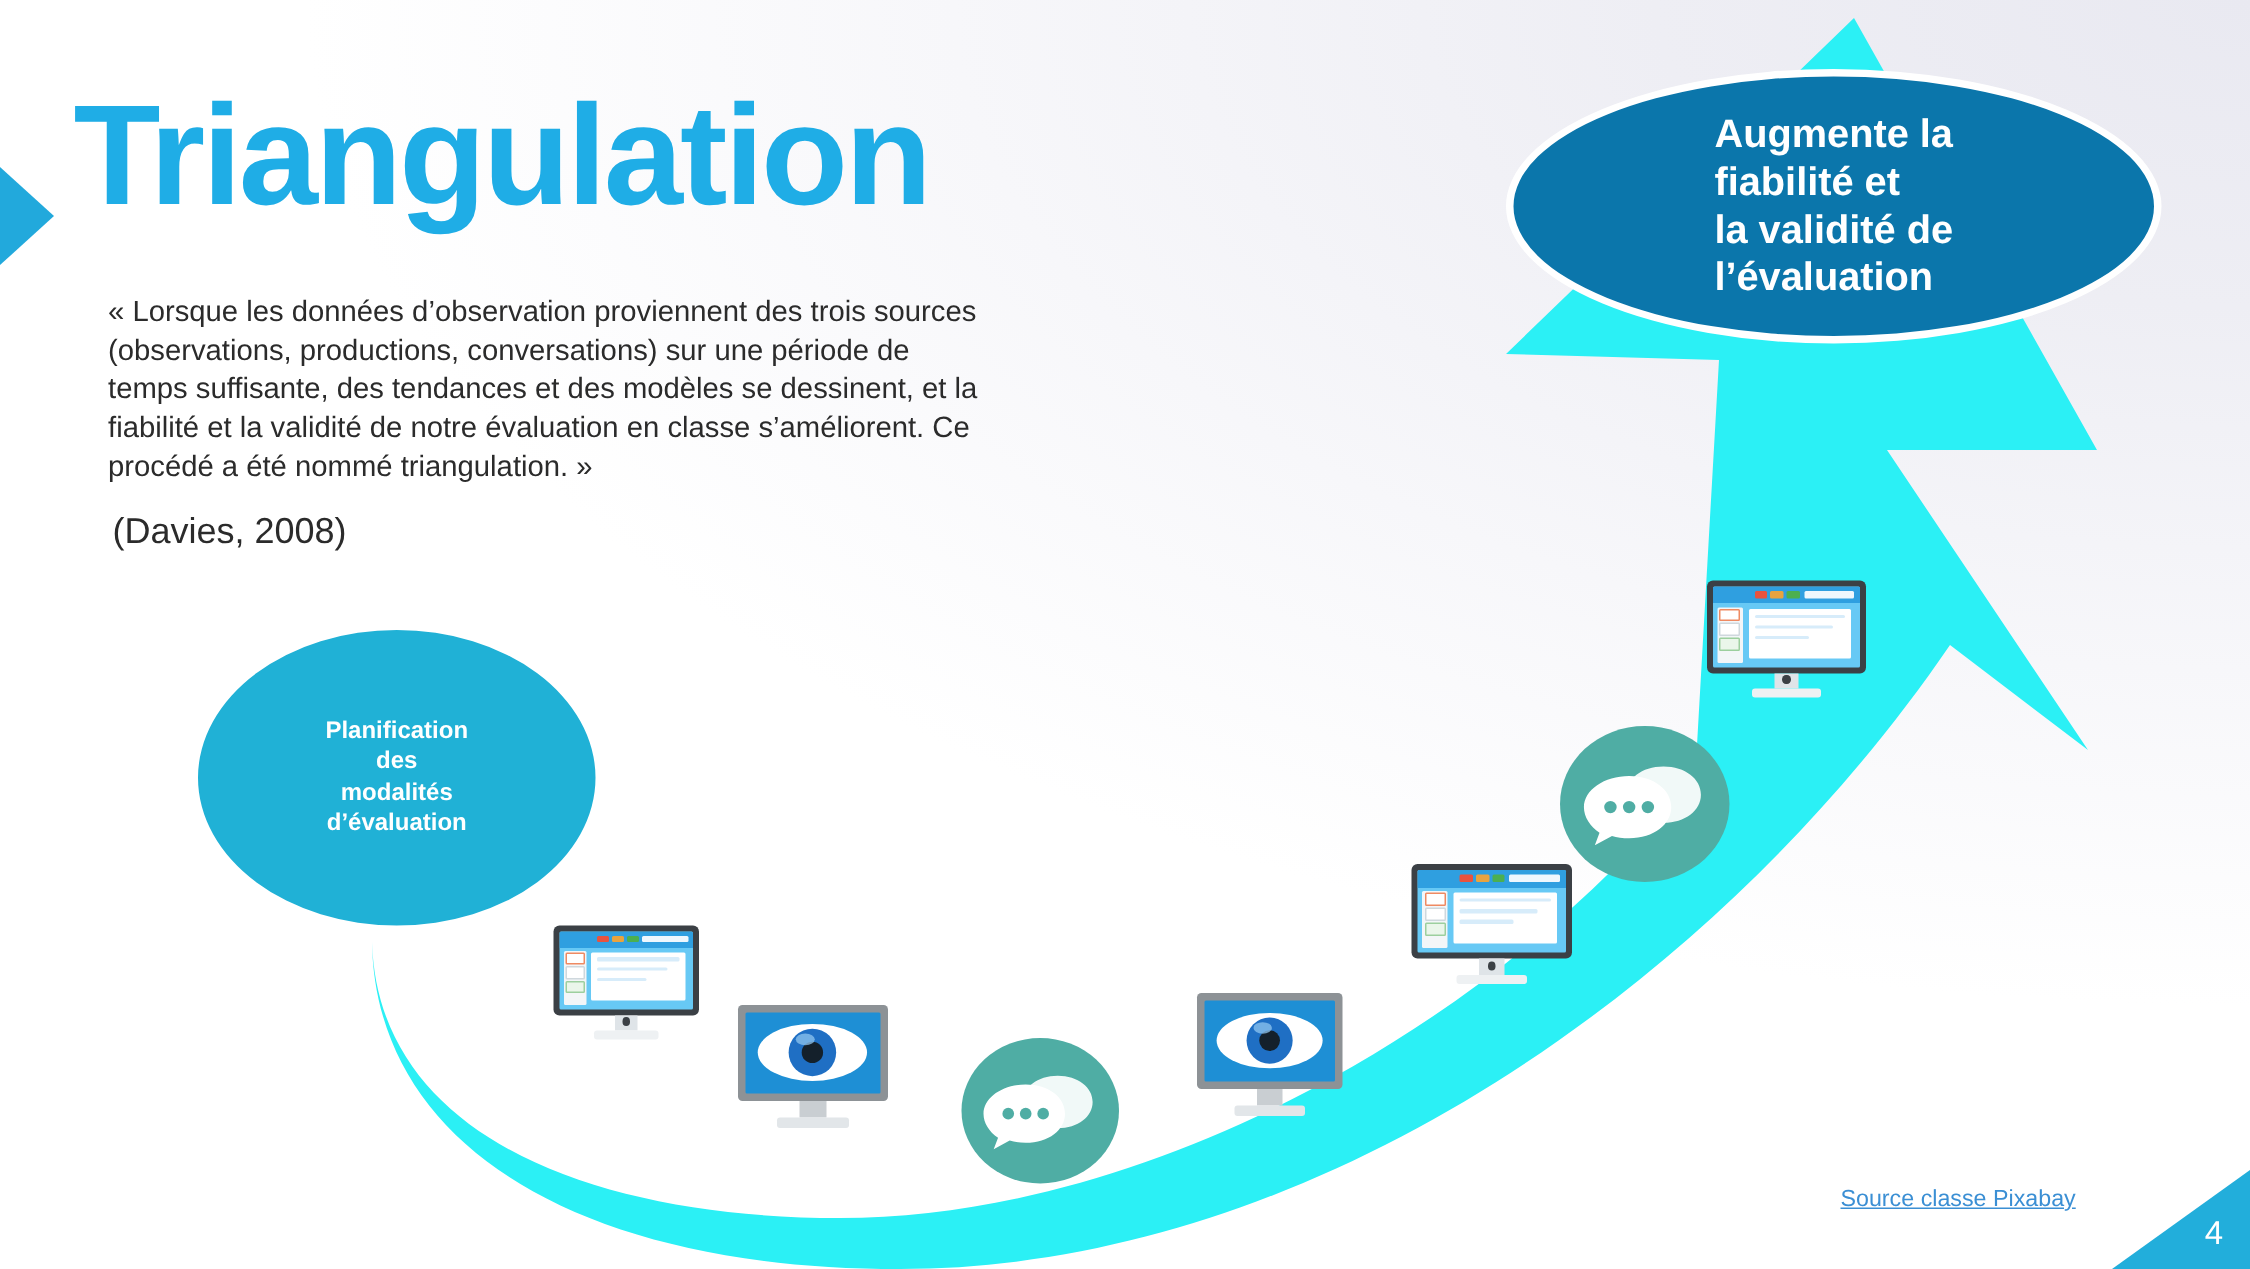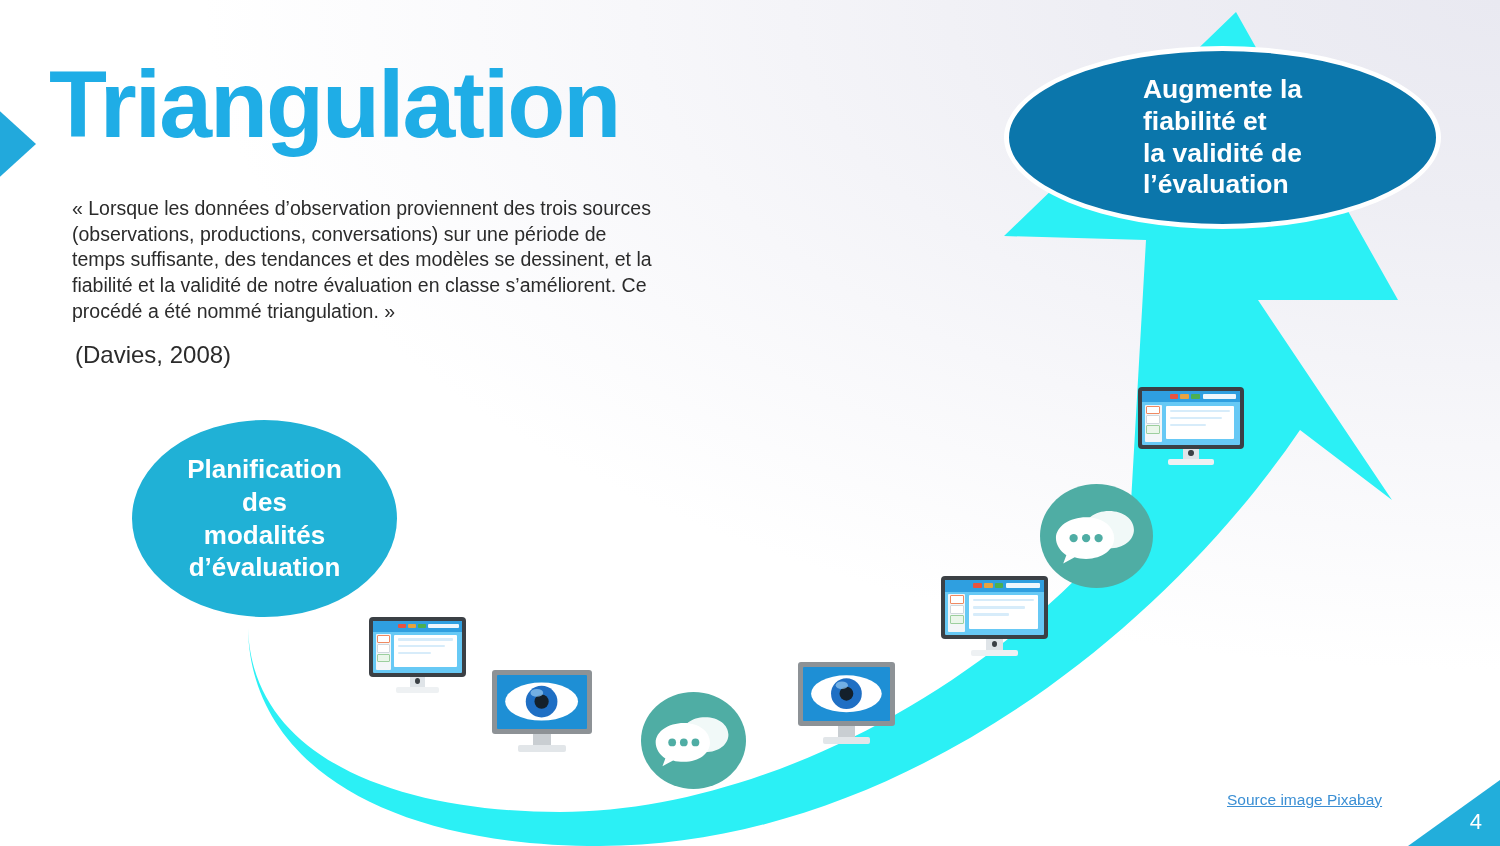--- a/index.html
+++ b/index.html
@@ -54,21 +54,21 @@
     font-size:26.5px;line-height:1.20;
     z-index:6;
   }
   .circle-callout{
     position:absolute;left:128px;top:416px;width:273px;height:205px;
     background:#20b1d6;border-radius:50%;
     border:4px solid #ffffff;
     box-sizing:border-box;
     display:flex;align-items:center;justify-content:center;
     text-align:center;color:#ffffff;font-weight:bold;
-    font-size:26px;line-height:1.26;
+    font-size:16px;line-height:1.26;
     z-index:6;
   }
 
   
   .icon-node{position:absolute;z-index:5;}
 
   
   .mon{position:relative;}
   .mon .frame{
     position:absolute;left:0;top:0;width:100%;height:72%;
@@ -306,17 +306,17 @@
               </div>
             </div>
           </div>
           <div class="neck"></div>
           <div class="btn"></div>
           <div class="base"></div>
         </div>
       </div>
     </div>
 
-  <a class="source-link">Source image Pixabay</a>
+  <a class="source-link">Source classe Pixabay</a>
   <div class="corner-tri"></div>
   <div class="page-num">4</div>
 
 </div>
 
 </body></html>

